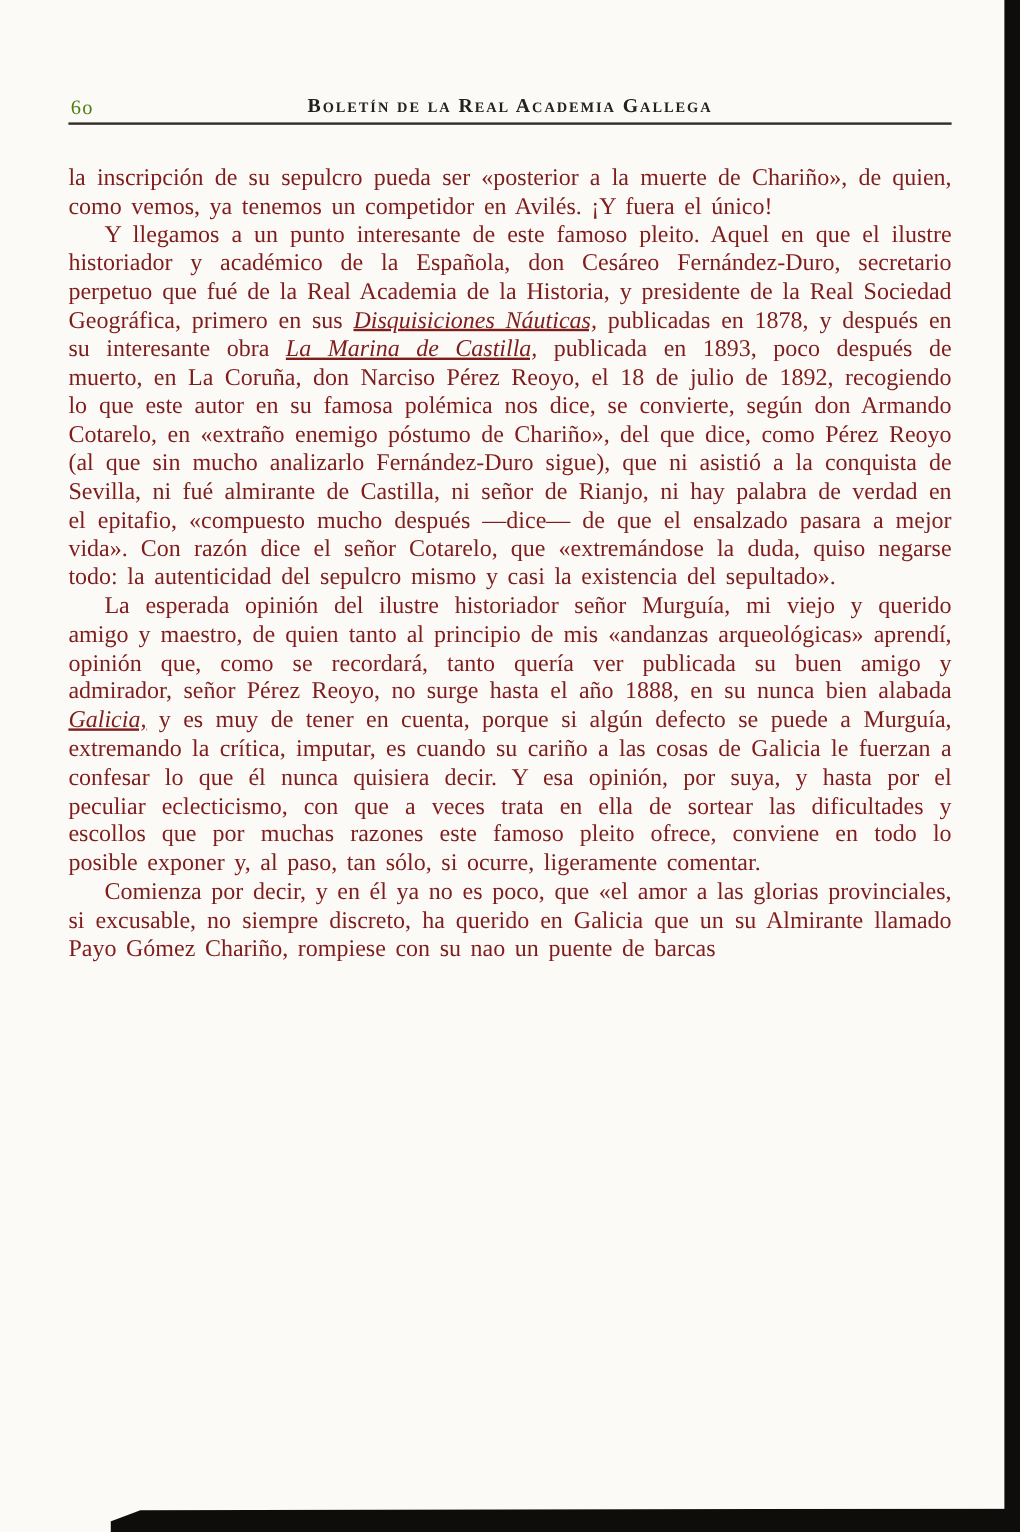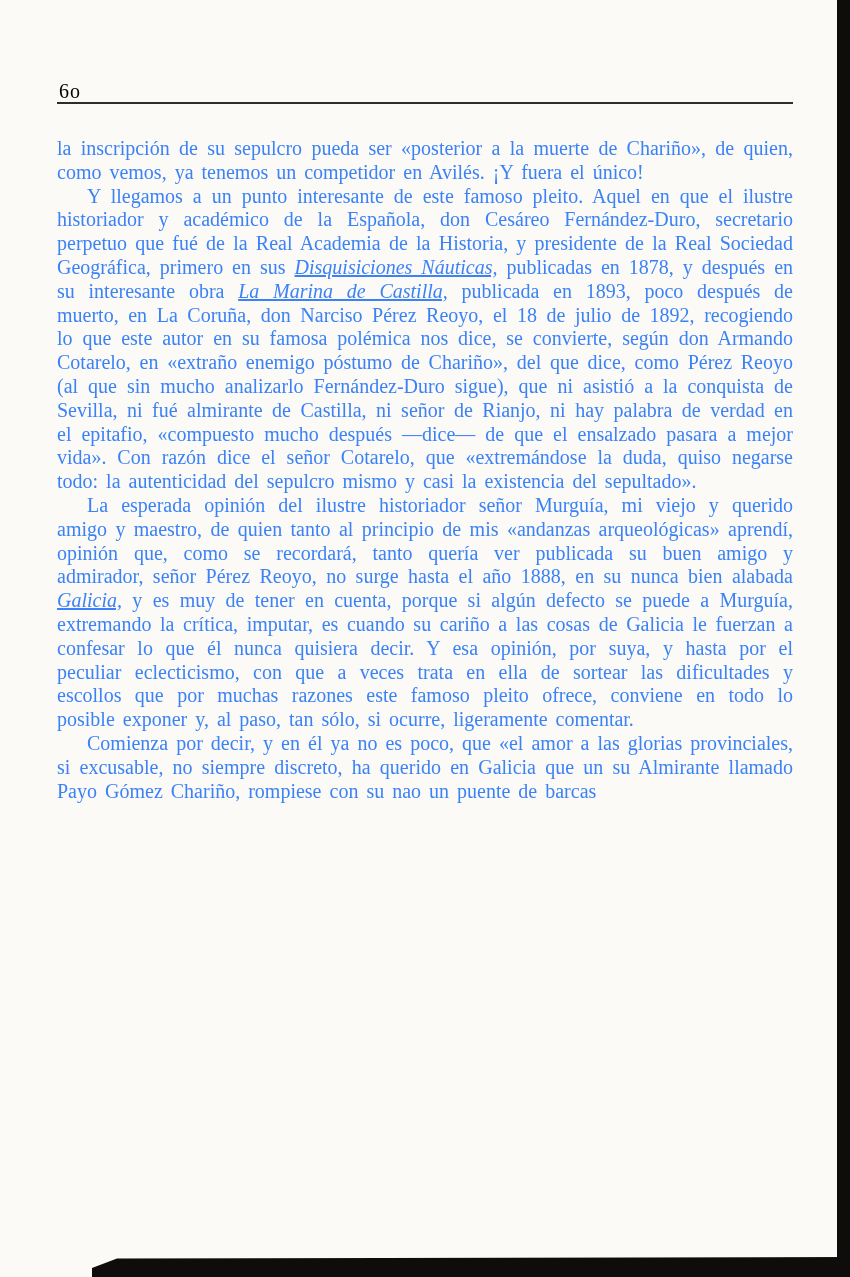--- a/index.html
+++ b/index.html
@@ -24,43 +24,43 @@
   }
   .header {
     position: relative;
     text-align: center;
     height: 22px;
   }
   .page-number {
     position: absolute;
     left: 2px;
     top: 2px;
-    font-size: 20px;
+    font-size: 17px;
     letter-spacing: 1px;
-    color: #000000;
+    color: #4d7c0f;
   }
   .journal-title {
     font-variant: small-caps;
     font-weight: 700;
     font-size: 16.5px;
     letter-spacing: 1.6px;
     color: #222;
     white-space: nowrap;
   }
   .header-rule {
     border-top: 2px solid #2e2d2a;
     margin-top: 2px;
   }
   .body-text {
     margin-top: 33px;
     font-size: 20px;
     line-height: 23.8px;
     text-align: justify;
     word-spacing: 3px;
-    color: #3b82f6;
+    color: #7f1d1d;
   }
   .para { margin: 0; }
   .para.indent { text-indent: 30px; }
   .para em { font-style: italic; text-decoration: underline; }
   .right-bar {
     position: absolute;
     top: 0;
     right: 0;
     width: 13px;
     height: 1277px;
@@ -76,20 +76,21 @@
     clip-path: polygon(0 55%, 25px 8%, 100% 0, 100% 100%, 0 100%);
   }
 </style>
 </head>
 <body>
 
 <div class="page">
   <div class="text-block">
     <div class="header">
       <span class="page-number">6o</span>
+      <span class="journal-title">Boletín de la Real Academia Gallega</span>
     </div>
     <div class="header-rule"></div>
     <div class="body-text">
         <p class="para"><span>la inscripción de su sepulcro pueda ser «posterior a la muerte de Chariño», de quien, como vemos, ya tenemos un competidor en Avilés. ¡Y fuera el único!</span></p>
         <p class="para indent"><span>Y llegamos a un punto interesante de este famoso pleito. Aquel en que el ilustre historiador y académico de la Española, don Cesáreo Fernández-Duro, secretario perpetuo que fué de la Real Academia de la Historia, y presidente de la Real Sociedad Geográfica, primero en sus </span><em>Disquisiciones Náuticas,</em><span> publicadas en 1878, y después en su interesante obra </span><em>La Marina de Castilla,</em><span> publicada en 1893, poco después de muerto, en La Coruña, don Narciso Pérez Reoyo, el 18 de julio de 1892, recogiendo lo que este autor en su famosa polémica nos dice, se convierte, según don Armando Cotarelo, en «extraño enemigo póstumo de Chariño», del que dice, como Pérez Reoyo (al que sin mucho analizarlo Fernández-Duro sigue), que ni asistió a la conquista de Sevilla, ni fué almirante de Castilla, ni señor de Rianjo, ni hay palabra de verdad en el epitafio, «compuesto mucho después —dice— de que el ensalzado pasara a mejor vida». Con razón dice el señor Cotarelo, que «extremándose la duda, quiso negarse todo: la autenticidad del sepulcro mismo y casi la existencia del sepultado».</span></p>
         <p class="para indent"><span>La esperada opinión del ilustre historiador señor Murguía, mi viejo y querido amigo y maestro, de quien tanto al principio de mis «andanzas arqueológicas» aprendí, opinión que, como se recordará, tanto quería ver publicada su buen amigo y admirador, señor Pérez Reoyo, no surge hasta el año 1888, en su nunca bien alabada </span><em>Galicia,</em><span> y es muy de tener en cuenta, porque si algún defecto se puede a Murguía, extremando la crítica, imputar, es cuando su cariño a las cosas de Galicia le fuerzan a confesar lo que él nunca quisiera decir. Y esa opinión, por suya, y hasta por el peculiar eclecticismo, con que a veces trata en ella de sortear las dificultades y escollos que por muchas razones este famoso pleito ofrece, conviene en todo lo posible exponer y, al paso, tan sólo, si ocurre, ligeramente comentar.</span></p>
         <p class="para indent"><span>Comienza por decir, y en él ya no es poco, que «el amor a las glorias provinciales, si excusable, no siempre discreto, ha querido en Galicia que un su Almirante llamado Payo Gómez Chariño, rompiese con su nao un puente de barcas</span></p>
       </div>
   </div>
   <div class="right-bar"></div>

